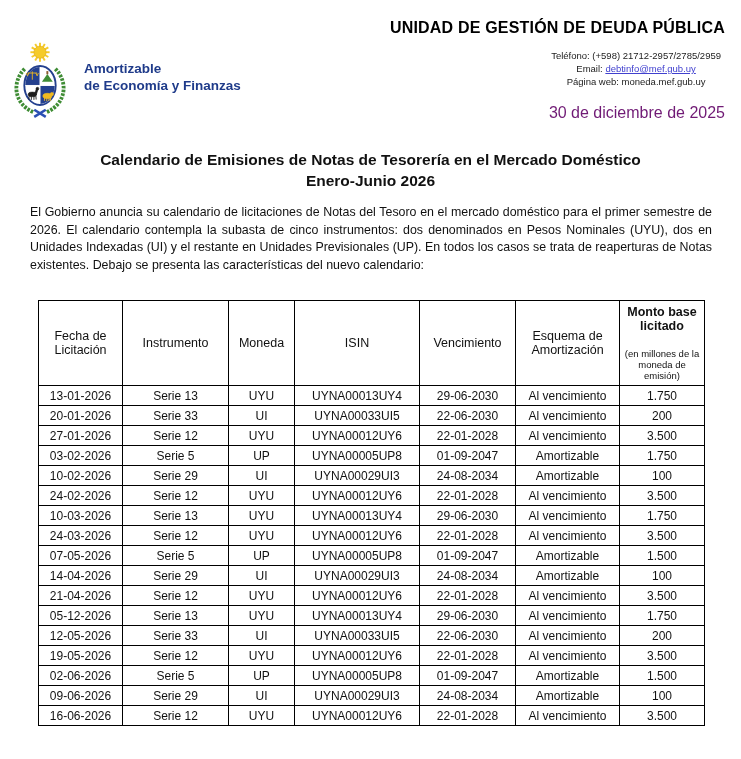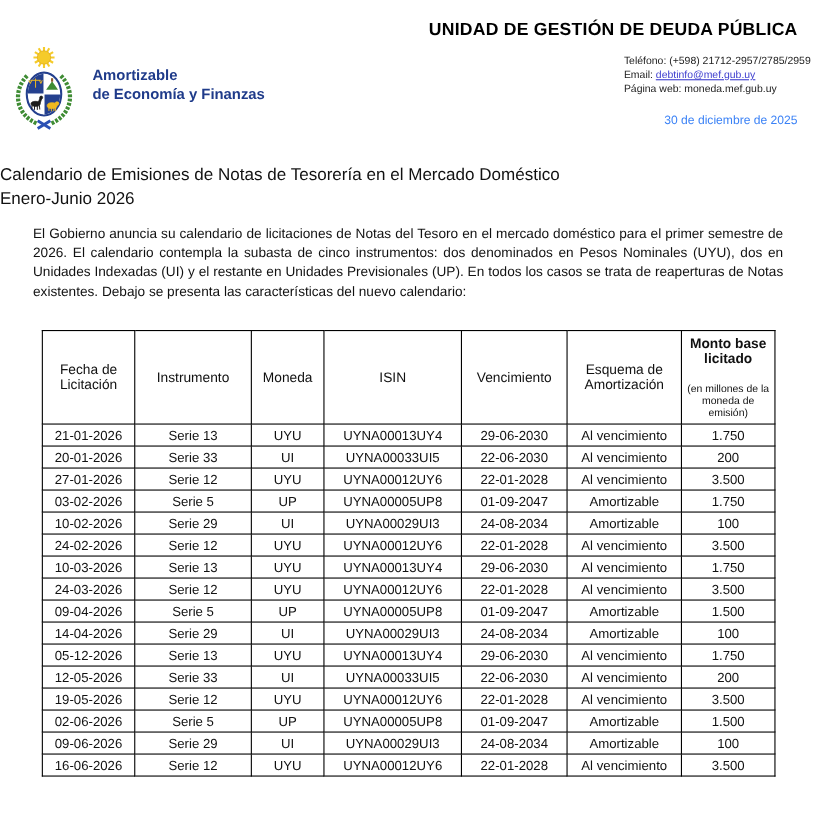--- a/index.html
+++ b/index.html
@@ -6,31 +6,31 @@
     --ministry-navy:#1f3b8a; --link-blue:#4040cf; --table-border:#000000;
     --sun-yellow:#f5cb2a; --laurel-green:#3f8c34; --shield-navy:#24408e; --gold:#f0b91f;
   }
   *{margin:0;padding:0;box-sizing:border-box;}
   html,body{background:#ffffff;}
   body{font-family:"Liberation Sans",sans-serif;color:#111;}
   .page{position:relative;width:741px;height:759px;background:#fff;overflow:hidden;}
 
   
   .unit-title{position:absolute;top:19px;right:16px;font-size:16px;font-weight:bold;color:#000;letter-spacing:.2px;}
-  .contact{position:absolute;top:49px;right:4px;text-align:left;font-size:9.5px;line-height:13px;color:#222;}
+  .contact{position:absolute;top:49px;right:20px;text-align:center;font-size:9.5px;line-height:13px;color:#222;}
   .contact a{color:var(--link-blue);text-decoration:underline;}
-  .doc-date{position:absolute;top:104px;right:16px;font-size:11px;color:#3b82f6;}
+  .doc-date{position:absolute;top:104px;right:16px;font-size:16px;color:#701a75;}
 
   
   .brand{position:absolute;left:8px;top:42px;display:flex;align-items:flex-start;}
   .brand svg{display:block;}
   .ministry{margin-left:12px;margin-top:18px;font-weight:bold;font-size:13.5px;line-height:17px;color:var(--ministry-navy);}
 
   
-  .doc-title{position:absolute;top:149px;left:0;right:0;text-align:left;font-size:15.5px;font-weight:normal;line-height:21px;color:#111;}
+  .doc-title{position:absolute;top:149px;left:0;right:0;text-align:center;font-size:15.5px;font-weight:bold;line-height:21px;color:#111;}
   .intro{position:absolute;top:204px;left:30px;width:682px;font-size:12.4px;line-height:17.6px;text-align:justify;color:#111;}
 
   
   table.calendar{position:absolute;top:300px;left:38px;width:666px;border-collapse:collapse;table-layout:fixed;}
   table.calendar th,table.calendar td{border:1px solid var(--table-border);text-align:center;vertical-align:middle;overflow:hidden;}
   table.calendar thead th{height:77px;font-size:12.5px;font-weight:normal;line-height:14px;padding:4px 2px;color:#111;}
   table.calendar thead th .monto-title{font-weight:bold;font-size:12.5px;line-height:14px;text-align:center;}
   table.calendar thead th .monto-note{font-weight:normal;font-size:9.5px;line-height:11px;margin-top:15px;}
   table.calendar tbody td{height:20px;font-size:12px;padding:1px 2px;color:#111;white-space:nowrap;}
 </style>
@@ -152,21 +152,21 @@
         <th>Vencimiento</th>
         <th>Esquema de Amortización</th>
         <th>
           <div class="monto-title">Monto base licitado</div>
           <div class="monto-note">(en millones de la moneda de emisión)</div>
         </th>
       </tr>
     </thead>
     <tbody>
         <tr>
-          <td>21-01-2026</td>
+          <td>13-01-2026</td>
           <td>Serie 13</td>
           <td>UYU</td>
           <td>UYNA00013UY4</td>
           <td>29-06-2030</td>
           <td>Al vencimiento</td>
           <td>1.750</td>
         </tr>
         <tr>
           <td>20-01-2026</td>
           <td>Serie 33</td>
@@ -224,36 +224,45 @@
         <tr>
           <td>24-03-2026</td>
           <td>Serie 12</td>
           <td>UYU</td>
           <td>UYNA00012UY6</td>
           <td>22-01-2028</td>
           <td>Al vencimiento</td>
           <td>3.500</td>
         </tr>
         <tr>
-          <td>09-04-2026</td>
+          <td>07-05-2026</td>
           <td>Serie 5</td>
           <td>UP</td>
           <td>UYNA00005UP8</td>
           <td>01-09-2047</td>
           <td>Amortizable</td>
           <td>1.500</td>
         </tr>
         <tr>
           <td>14-04-2026</td>
           <td>Serie 29</td>
           <td>UI</td>
           <td>UYNA00029UI3</td>
           <td>24-08-2034</td>
           <td>Amortizable</td>
           <td>100</td>
+        </tr>
+        <tr>
+          <td>21-04-2026</td>
+          <td>Serie 12</td>
+          <td>UYU</td>
+          <td>UYNA00012UY6</td>
+          <td>22-01-2028</td>
+          <td>Al vencimiento</td>
+          <td>3.500</td>
         </tr>
         <tr>
           <td>05-12-2026</td>
           <td>Serie 13</td>
           <td>UYU</td>
           <td>UYNA00013UY4</td>
           <td>29-06-2030</td>
           <td>Al vencimiento</td>
           <td>1.750</td>
         </tr>

